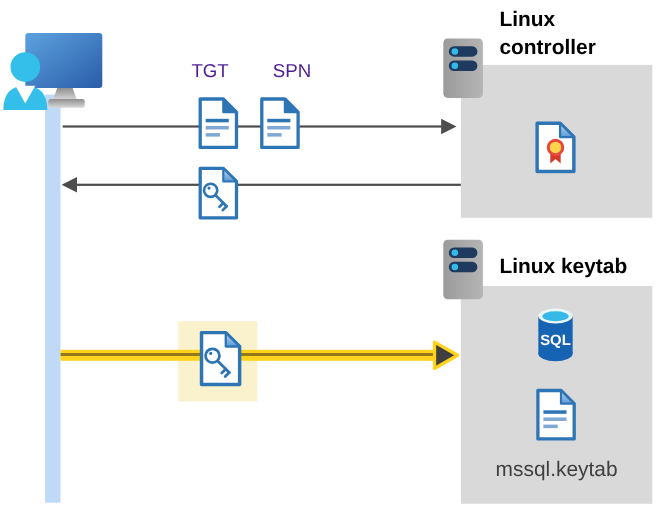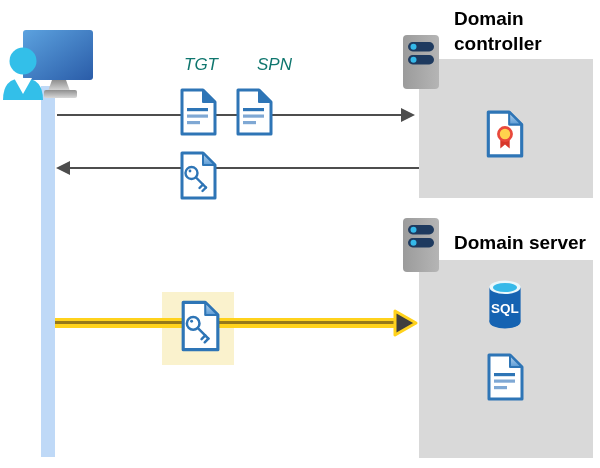--- a/index.html
+++ b/index.html
@@ -2,21 +2,21 @@
 <html><head>
 <meta charset="utf-8">
 <style>
   html,body{margin:0;padding:0;background:#fff;}
   #stage{
     position:relative;width:600px;height:468px;background:#ffffff;
     font-family:"Liberation Sans", sans-serif;overflow:hidden;
   }
   .abs{position:absolute;}
   .node-label{font-weight:bold;color:#000;font-size:19px;line-height:25px;}
-  .ticket-label{font-size:17px;color:#0f766e;text-align:right;font-style:italic;}
+  .ticket-label{font-size:17px;color:#4c1d95;text-align:left;}
   .keytab-label{font-size:19px;color:#3f3f3f;text-align:center;}
   .gray-box{background:#D9D9D9;z-index:1;}
   .highlight{background:#FAF2CD;z-index:1;}
   .lifeline{background:#BFD9F7;z-index:2;}
   .hline{height:2px;background:#4d4d4d;z-index:3;}
   .arrowhead-right{width:0;height:0;border-top:7px solid transparent;border-bottom:7px solid transparent;border-left:14px solid #4d4d4d;z-index:3;}
   .arrowhead-left{width:0;height:0;border-top:7px solid transparent;border-bottom:7px solid transparent;border-right:14px solid #4d4d4d;z-index:3;}
   .yellow-band{height:10px;z-index:3;background:linear-gradient(to bottom,#FFD21C 0 3px,#95781A 3px 6px,#FFD21C 6px 10px);}
   .icon{z-index:4;}
   .label{z-index:5;}
@@ -153,16 +153,17 @@
   <svg class="abs icon" style="left:485px;top:352px;" width="40" height="50" viewBox="0 0 40 48">
     <path d="M4 2 H25 L37 14 V46 H4 Z" fill="#ffffff" stroke="#2E75B6" stroke-width="3" stroke-linejoin="round"></path>
     <polygon points="25,2 37,14 25,14" fill="url(#fold)" stroke="#2E75B6" stroke-width="2" stroke-linejoin="round"></polygon>
     <rect x="9" y="20" width="21" height="3.2" fill="#2E75B6"></rect>
     <rect x="9" y="26.5" width="21" height="3.2" fill="#7FA8D4"></rect>
     <rect x="9" y="33" width="13" height="3.2" fill="#7FA8D4"></rect>
   </svg>
 
   <div class="abs label ticket-label" style="left:174px;top:55px;width:44px;">TGT</div>
   <div class="abs label ticket-label" style="left:248px;top:55px;width:44px;">SPN</div>
-  <div class="abs label node-label" style="left:454px;top:6px;width:125px;">Domain controller</div>
-  <div class="abs label node-label" style="left:454px;top:230px;width:135px;">Domain server</div>
+  <div class="abs label node-label" style="left:454px;top:6px;width:125px;">Linux controller</div>
+  <div class="abs label node-label" style="left:454px;top:230px;width:135px;">Linux keytab</div>
+  <div class="abs label keytab-label" style="left:419px;top:417px;width:174px;">mssql.keytab</div>
 
 </div>
 
 </body></html>

